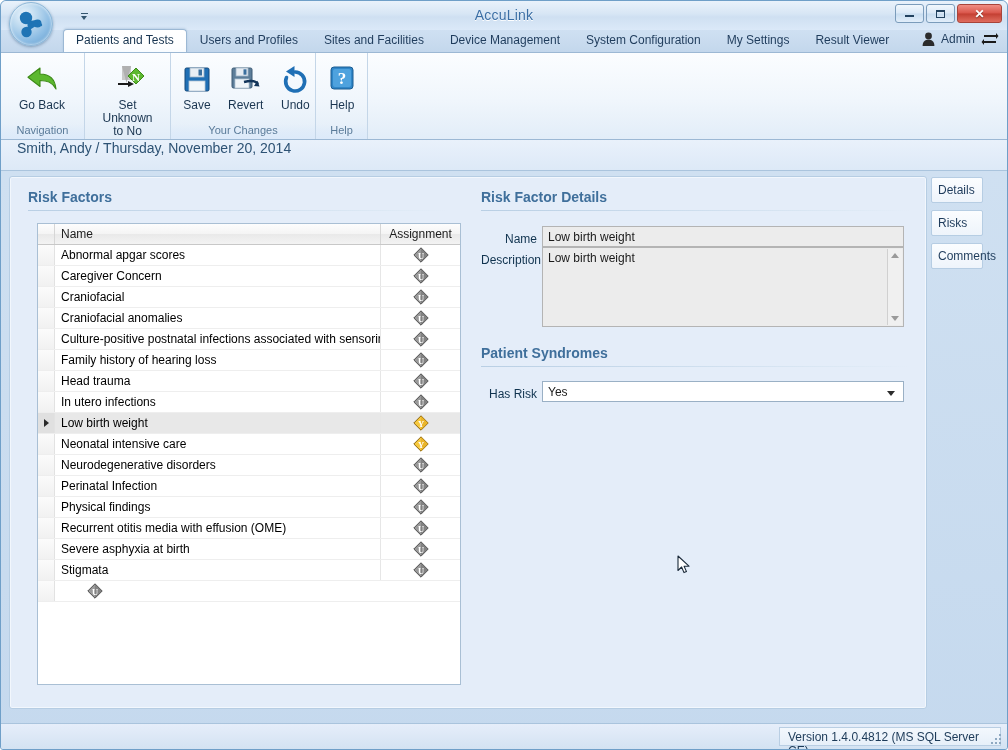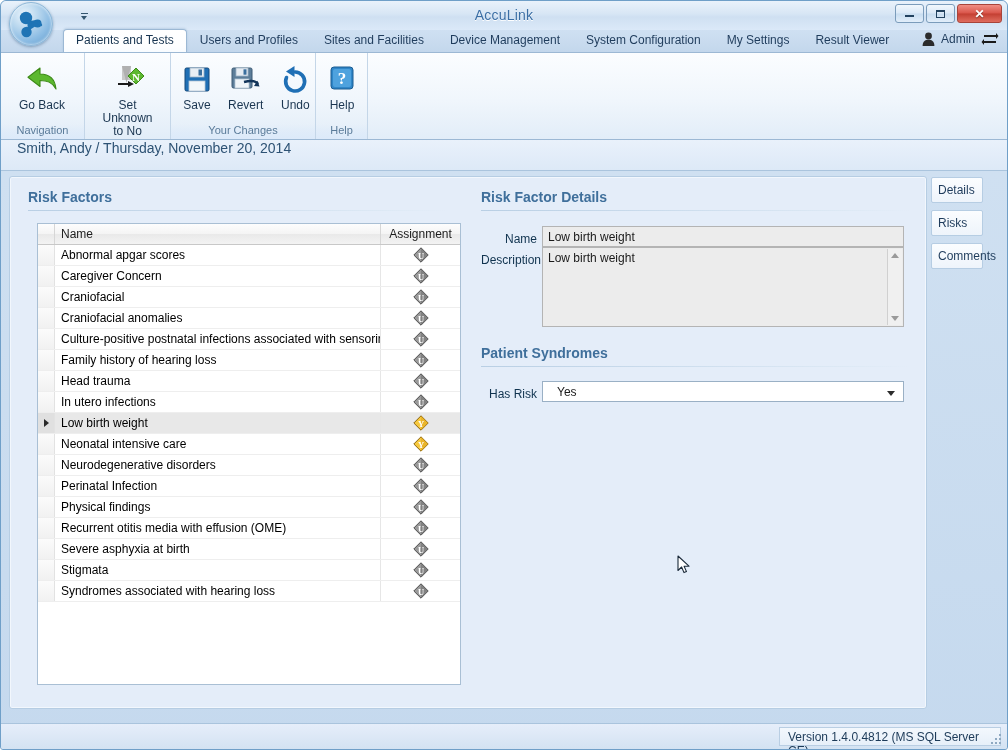--- a/index.html
+++ b/index.html
@@ -170,21 +170,21 @@
   }
   .scrollstub {
     position: absolute; right: 1px; top: 1px; width: 15px; bottom: 1px;
     background: #f0f0f0; border-left: 1px solid #d0d0d0;
   }
   .scrollstub .ar { position: absolute; left: 3px; width: 0; height: 0; }
   .scrollstub .up { top: 4px; border-left: 4px solid transparent; border-right: 4px solid transparent; border-bottom: 5px solid #9a9a9a; }
   .scrollstub .dn { bottom: 4px; border-left: 4px solid transparent; border-right: 4px solid transparent; border-top: 5px solid #9a9a9a; }
   .combo {
     background: #ffffff; border: 1px solid #9ab0c5; color: #1a1a1a;
-    font-size: 12px; padding: 3px 14px; position: relative;
+    font-size: 12px; padding: 3px 5px; position: relative;
   }
   .combo .arw {
     position: absolute; right: 8px; top: 9px;
     border-left: 4.5px solid transparent; border-right: 4.5px solid transparent; border-top: 5px solid #2c2c2c;
   }
 
   
   .vtabs { position: absolute; left: 930px; top: 176px; width: 70px; }
   .vtab {
     width: 52px; margin-bottom: 7px; padding: 5px 6px;
@@ -552,21 +552,20 @@
             <div class="gc-asg">
               <svg width="16" height="16" viewBox="0 0 16 16">
                 <path d="M8 0.8 L15.2 8 L8 15.2 L0.8 8 Z" fill="#9a9a9a" stroke="#4e4e4e" stroke-width="1"></path>
                 <path d="M8 0.8 L15.2 8 L8 15.2 Z" fill="#6f6f6f" opacity=".55"></path>
                 <text x="8" y="11.6" font-size="8.5" font-family="Liberation Serif, serif" font-weight="bold" fill="#ffffff" text-anchor="middle">U</text>
               </svg>
             </div>
           </div>
           <div class="grow">
             <div class="gc-ind"></div>
-            <div class="gc-name">Syndromes associated with hearing loss</div>
             <div class="gc-asg">
               <svg width="16" height="16" viewBox="0 0 16 16">
                 <path d="M8 0.8 L15.2 8 L8 15.2 L0.8 8 Z" fill="#9a9a9a" stroke="#4e4e4e" stroke-width="1"></path>
                 <path d="M8 0.8 L15.2 8 L8 15.2 Z" fill="#6f6f6f" opacity=".55"></path>
                 <text x="8" y="11.6" font-size="8.5" font-family="Liberation Serif, serif" font-weight="bold" fill="#ffffff" text-anchor="middle">U</text>
               </svg>
             </div>
           </div>
         </div>
     </div>

